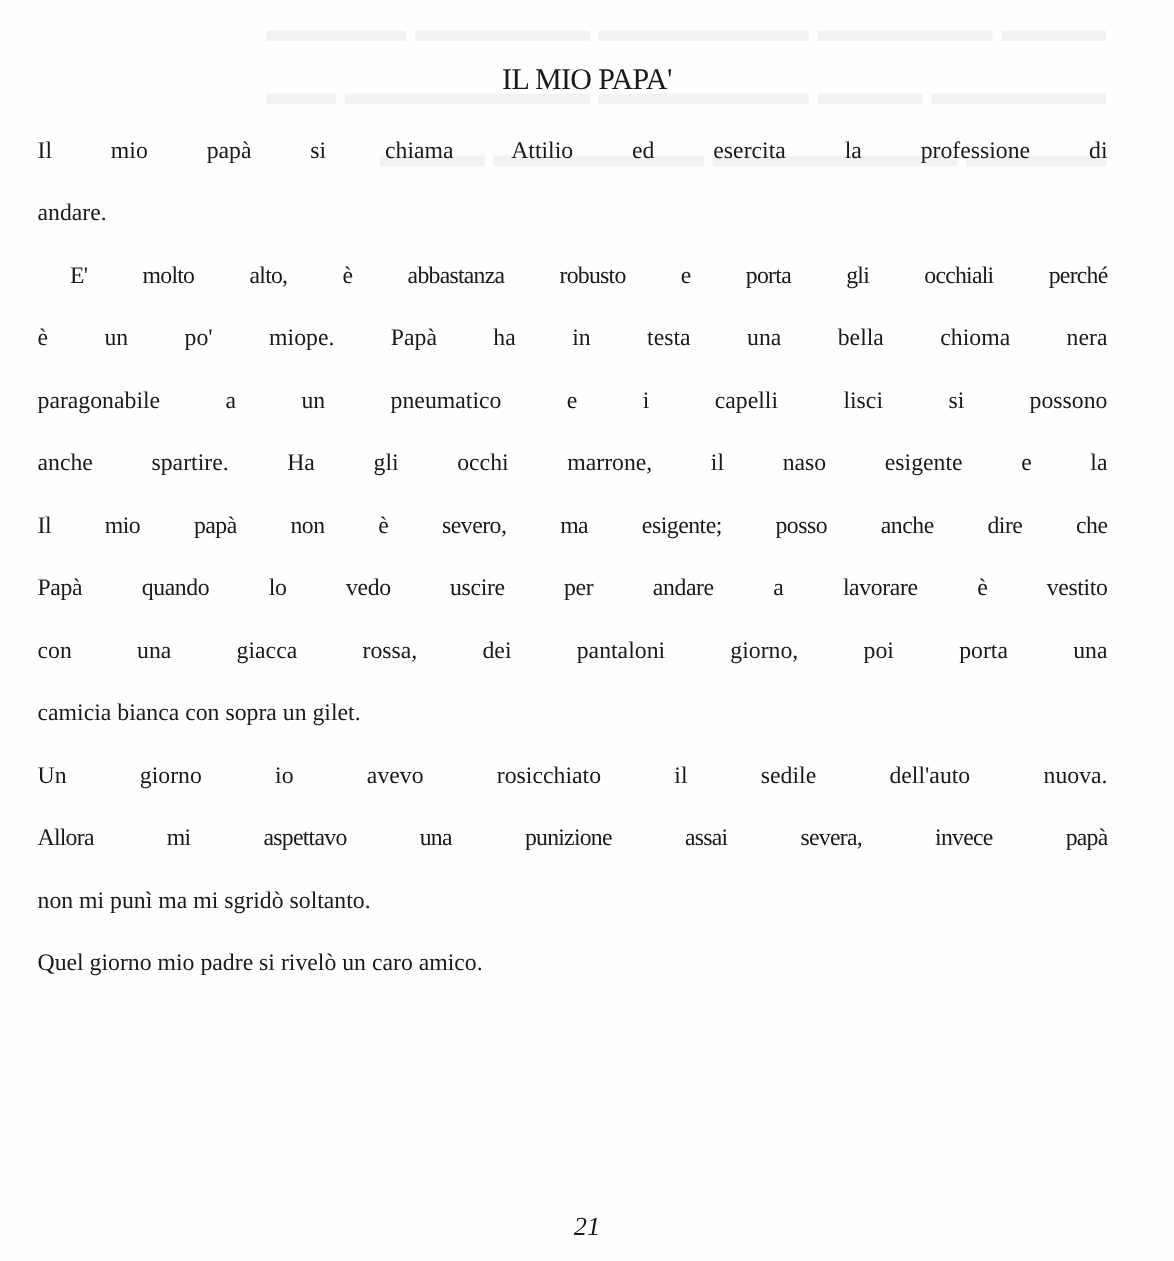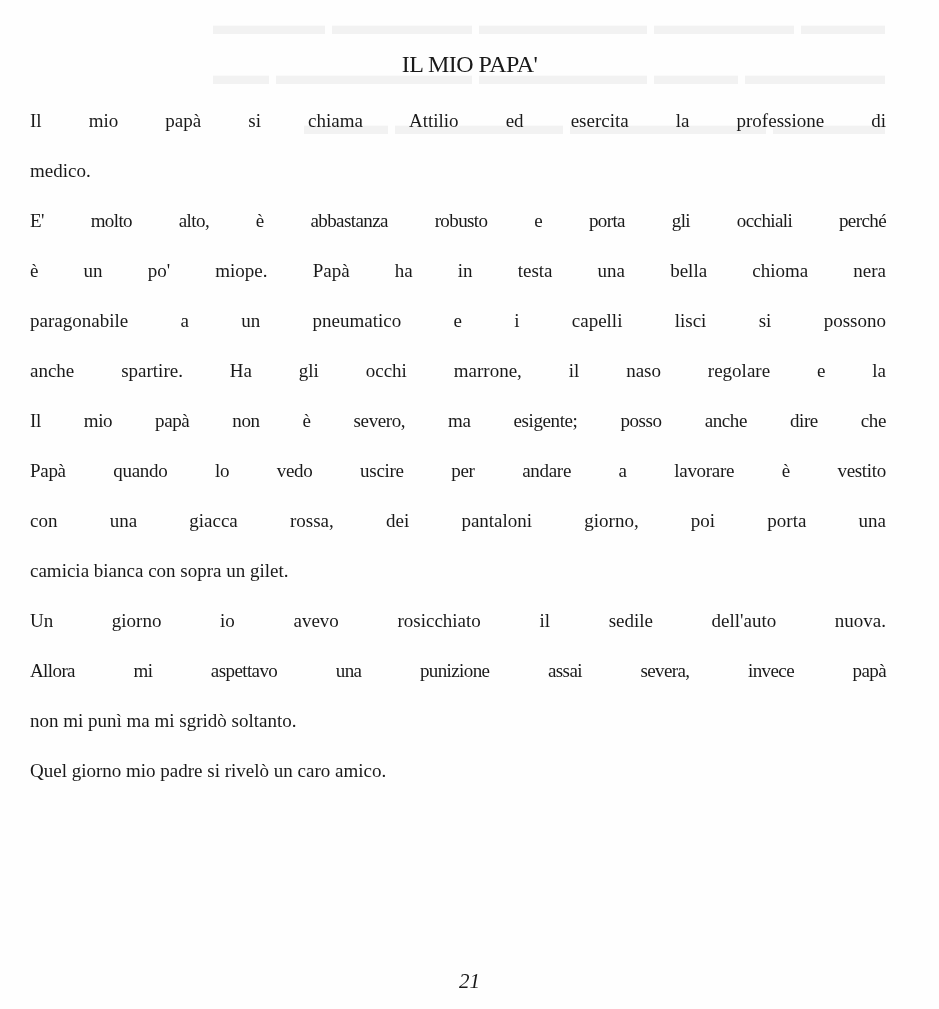--- a/index.html
+++ b/index.html
@@ -86,25 +86,25 @@
   <div class="bleed" aria-hidden="true">
     <div>▬▬▬ ▬▬▬▬▬ ▬▬▬▬▬▬ ▬▬▬▬▬ ▬▬▬▬</div>
     <div>▬▬▬▬▬ ▬▬▬ ▬▬▬▬▬▬ ▬▬▬▬▬▬▬ ▬▬</div>
     <div>▬▬▬▬ ▬▬▬▬▬▬▬ ▬▬▬▬▬▬ ▬▬▬</div>
   </div>
 
   <h1 class="title" style="margin:0;font-weight:normal;">IL MIO PAPA'</h1>
 
   <div class="body-text">
     <span class="line">Il mio papà si chiama Attilio ed esercita la professione di</span>
-    <span class="line last">medico.</span>
-    <span class="line" style="letter-spacing:-0.6px;word-spacing:-2px;">E' molto alto, è abbastanza robusto e porta gli occhiali perché</span>
+    <span class="line last">andare.</span>
+    <span class="line" style="letter-spacing:-0.6px;word-spacing:-2px;margin-left:26px;">E' molto alto, è abbastanza robusto e porta gli occhiali perché</span>
     <span class="line">è un po' miope. Papà ha in testa una bella chioma nera</span>
     <span class="line">paragonabile a un pneumatico e i capelli lisci si possono</span>
-    <span class="line">anche spartire. Ha gli occhi marrone, il naso regolare e la</span>
+    <span class="line">anche spartire. Ha gli occhi marrone, il naso esigente e la</span>
     <span class="line" style="letter-spacing:-0.4px;">Il mio papà non è severo, ma esigente; posso anche dire che</span>
     <span class="line" style="letter-spacing:-0.3px;">Papà quando lo vedo uscire per andare a lavorare è vestito</span>
     <span class="line">con una giacca rossa, dei pantaloni giorno, poi porta una</span>
     <span class="line last">camicia bianca con sopra un gilet.</span>
     <span class="line">Un giorno io avevo rosicchiato il sedile dell'auto nuova.</span>
     <span class="line" style="letter-spacing:-0.6px;word-spacing:-2px;">Allora mi aspettavo una punizione assai severa, invece papà</span>
     <span class="line last">non mi punì ma mi sgridò soltanto.</span>
     <span class="line last">Quel giorno mio padre si rivelò un caro amico.</span>
   </div>
 

